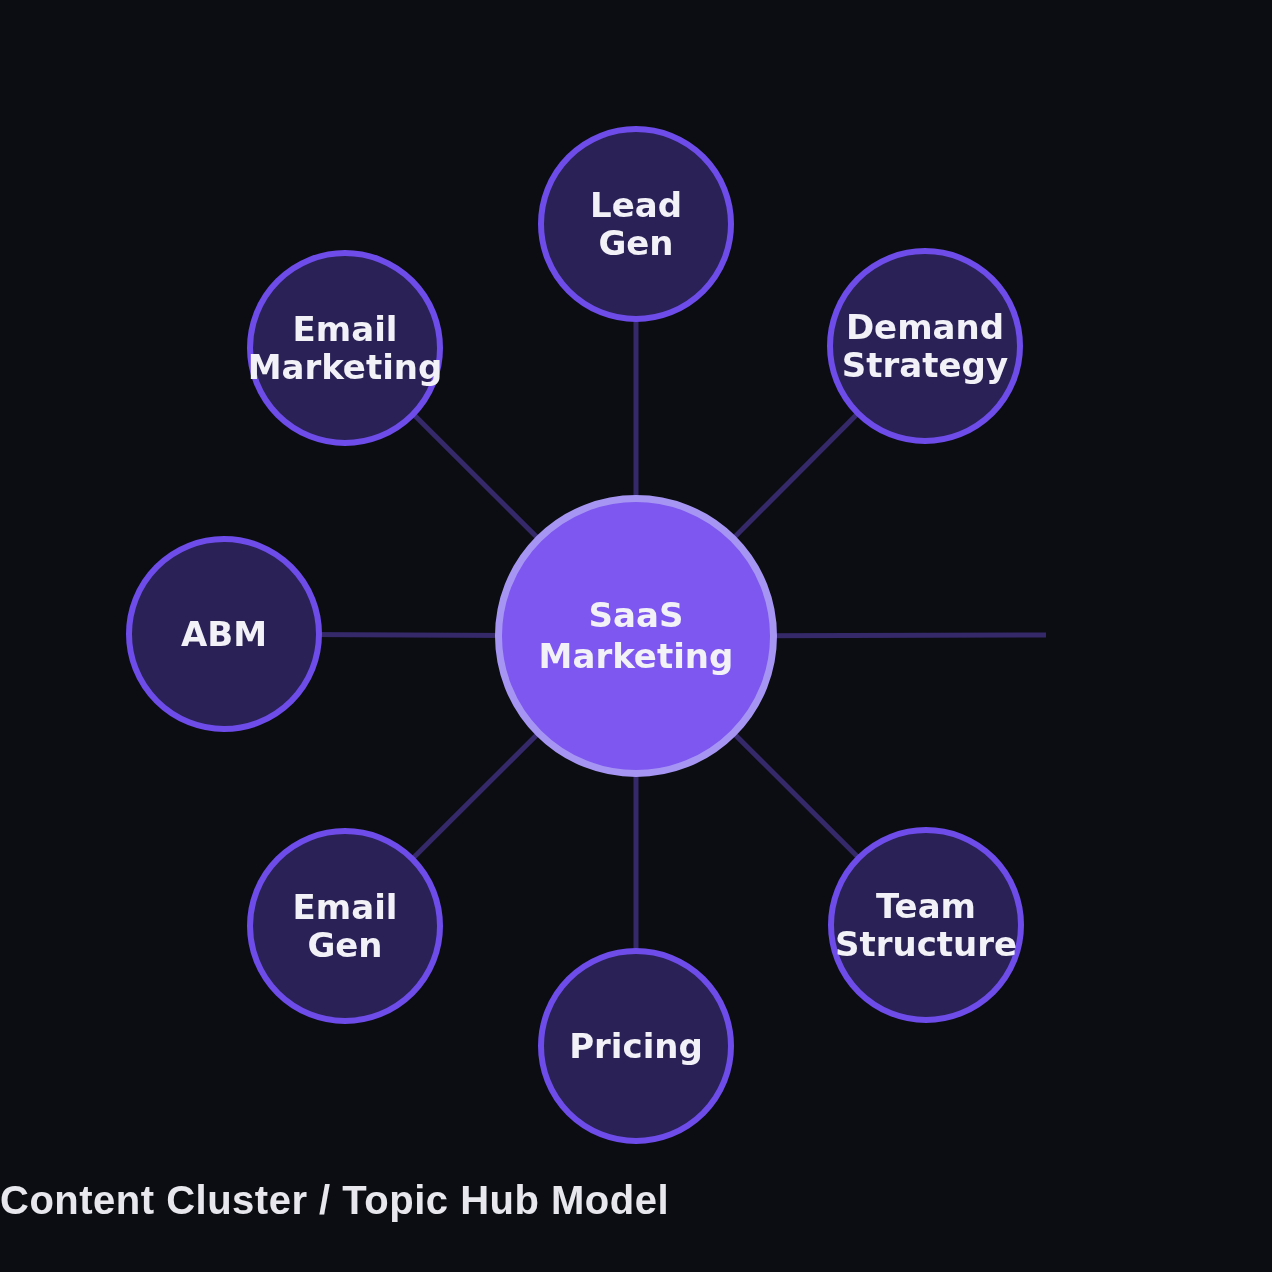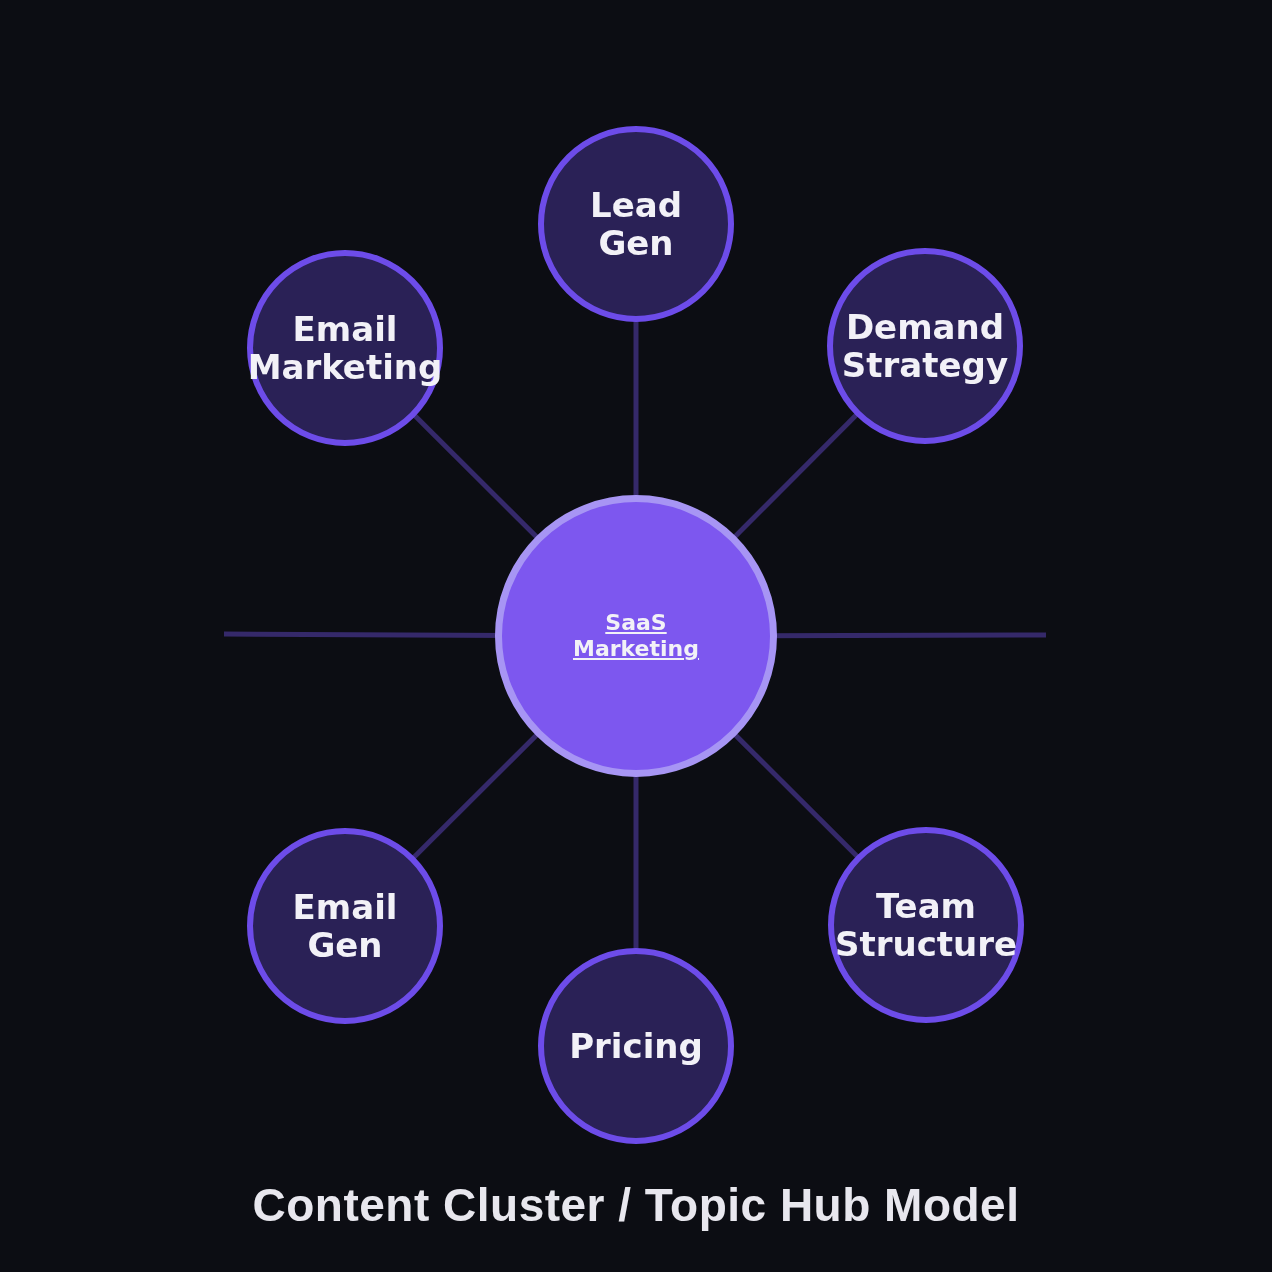--- a/index.html
+++ b/index.html
@@ -42,33 +42,31 @@
     width:196px;height:196px;
     background:var(--node-fill);
     border:6px solid var(--node-border);
     font-size:34px;
     line-height:1.12;
   }
   .hub{
     width:282px;height:282px;
     background:var(--hub-fill);
     border:7px solid var(--hub-border);
-    font-size:22px;
+    font-size:34px;
     line-height:1.2;
-    text-decoration:underline;
   }
   .diagram-title{
     position:absolute;
     left:0;right:0;
     top:1178px;
-    text-align:center;
     color:var(--title);
     font-family:"Liberation Sans", sans-serif;
     font-weight:bold;
-    font-size:46px;
+    font-size:40px;
     letter-spacing:0.5px;
   }
 </style>
 </head>
 <body>
 
 <div class="stage">
 
   <svg class="edges" viewBox="0 0 1272 1272">
     <line x1="636" y1="636" x2="636" y2="224"></line>
@@ -93,20 +91,23 @@
     <span>Team
 Structure</span>
   </div>
   <div class="node satellite" style="left:636px;top:1046px">
     <span>Pricing</span>
   </div>
   <div class="node satellite" style="left:345px;top:926px">
     <span>Email
 Gen</span>
   </div>
+  <div class="node satellite" style="left:224px;top:634px">
+    <span>ABM</span>
+  </div>
   <div class="node satellite" style="left:345px;top:348px">
     <span>Email
 Marketing</span>
   </div>
 
   <div class="node hub" style="left:636px;top:636px">
     <span>SaaS
 Marketing</span>
   </div>
 

